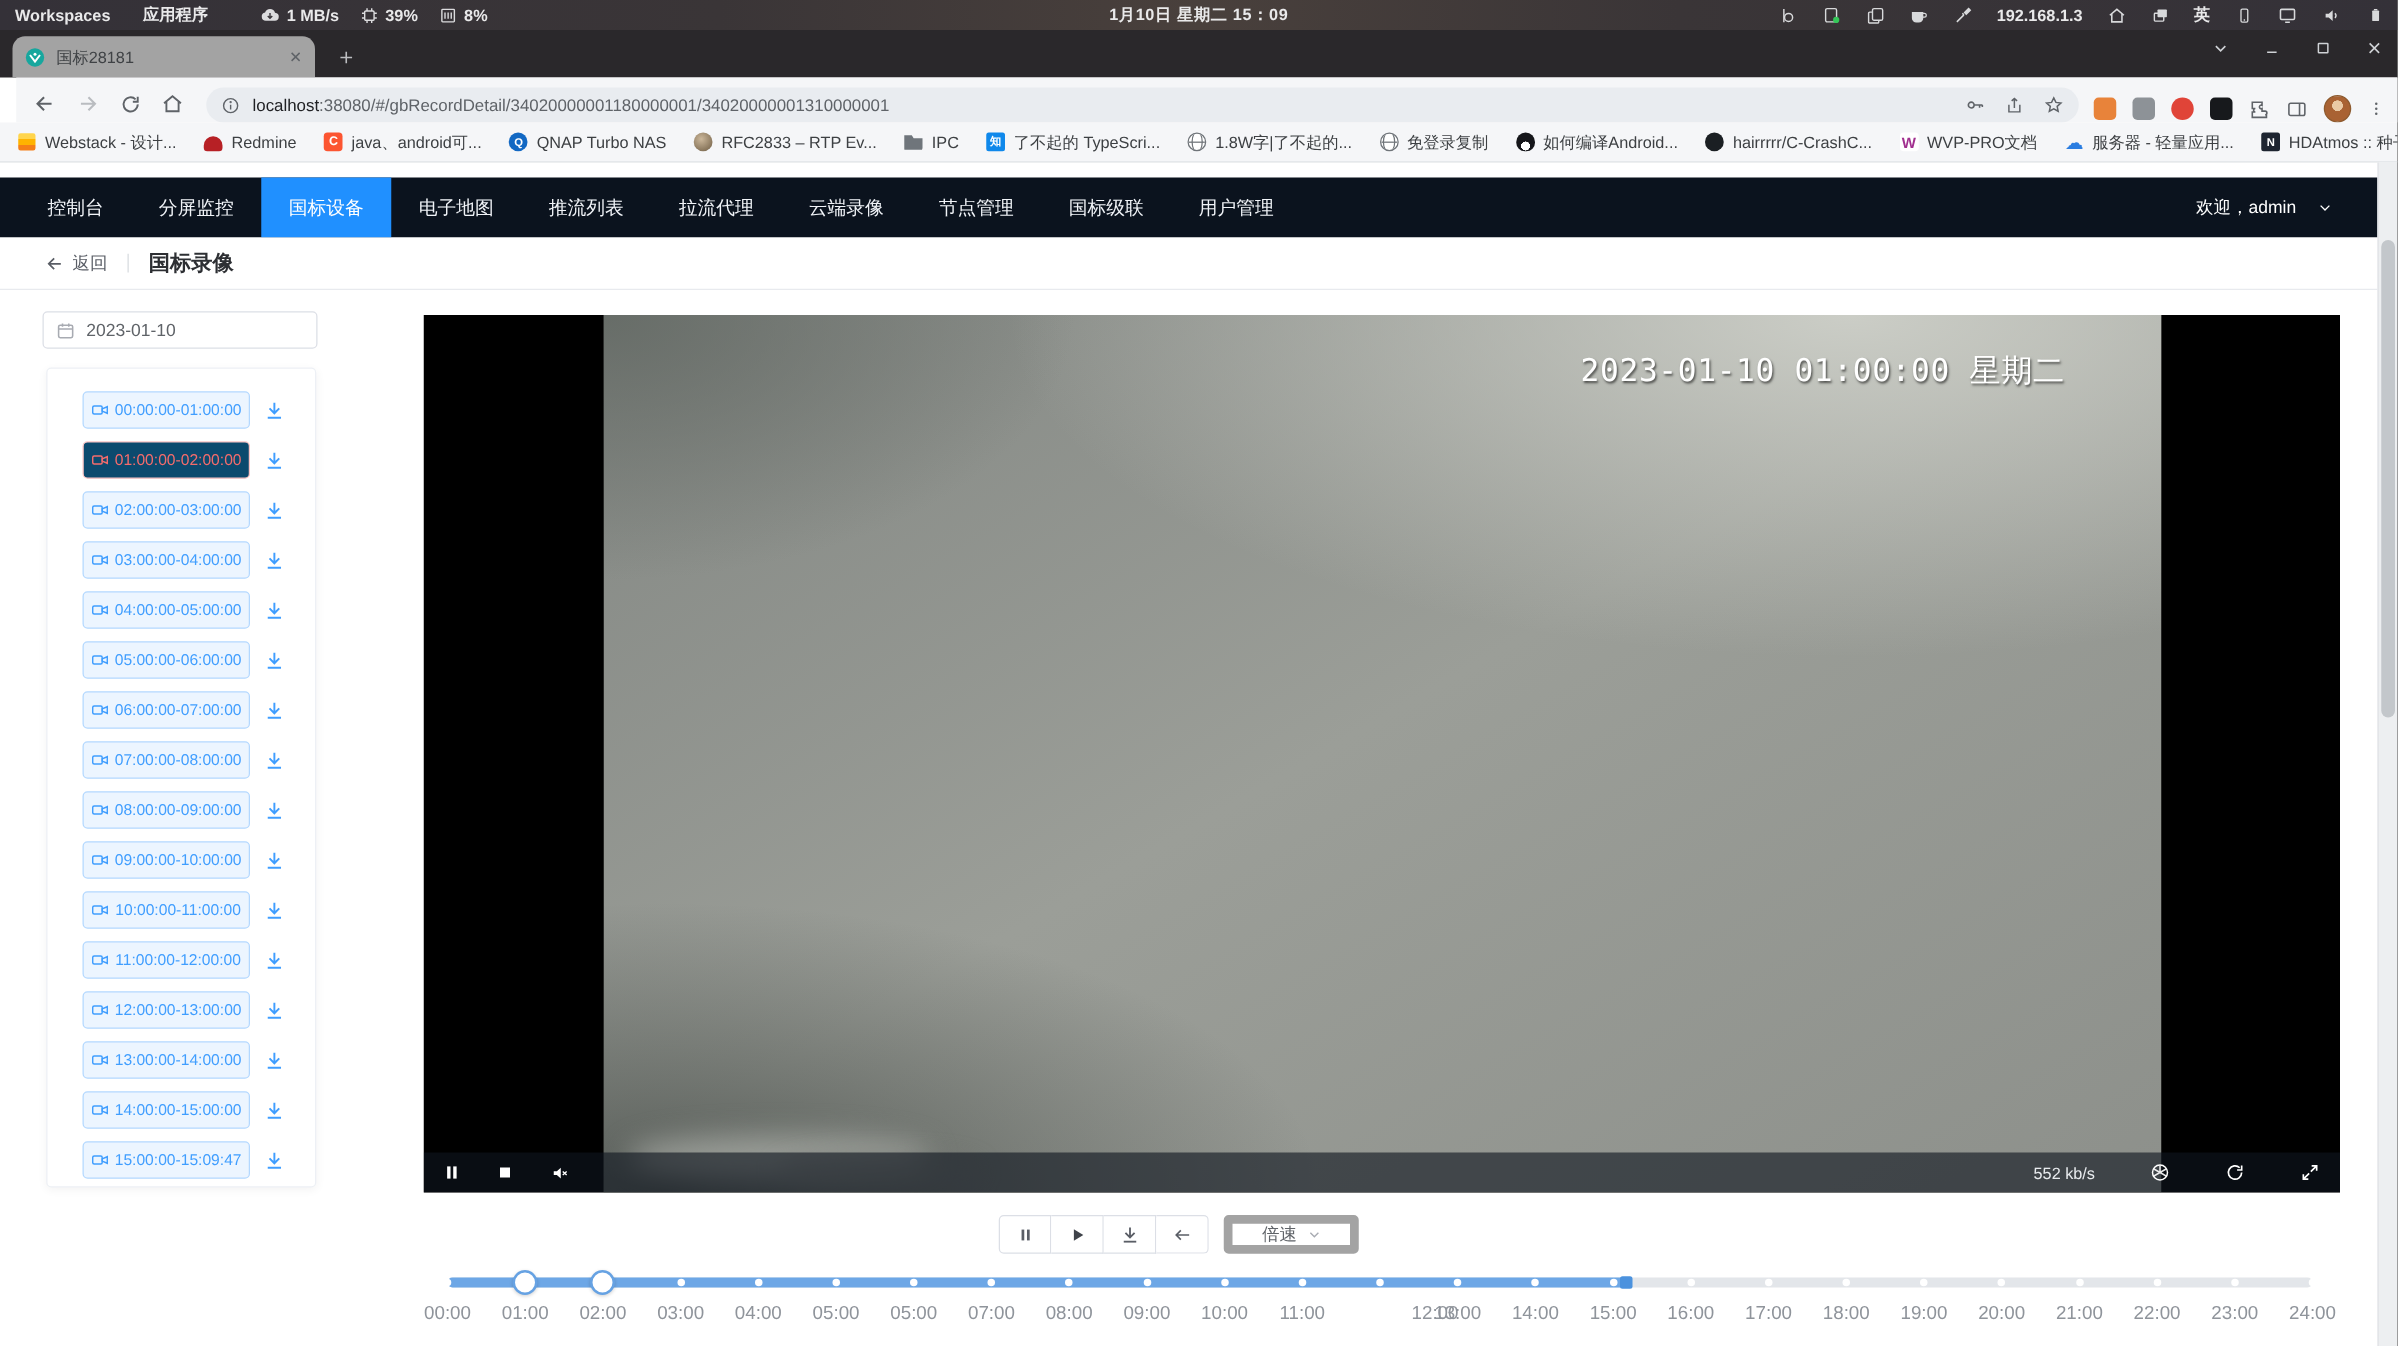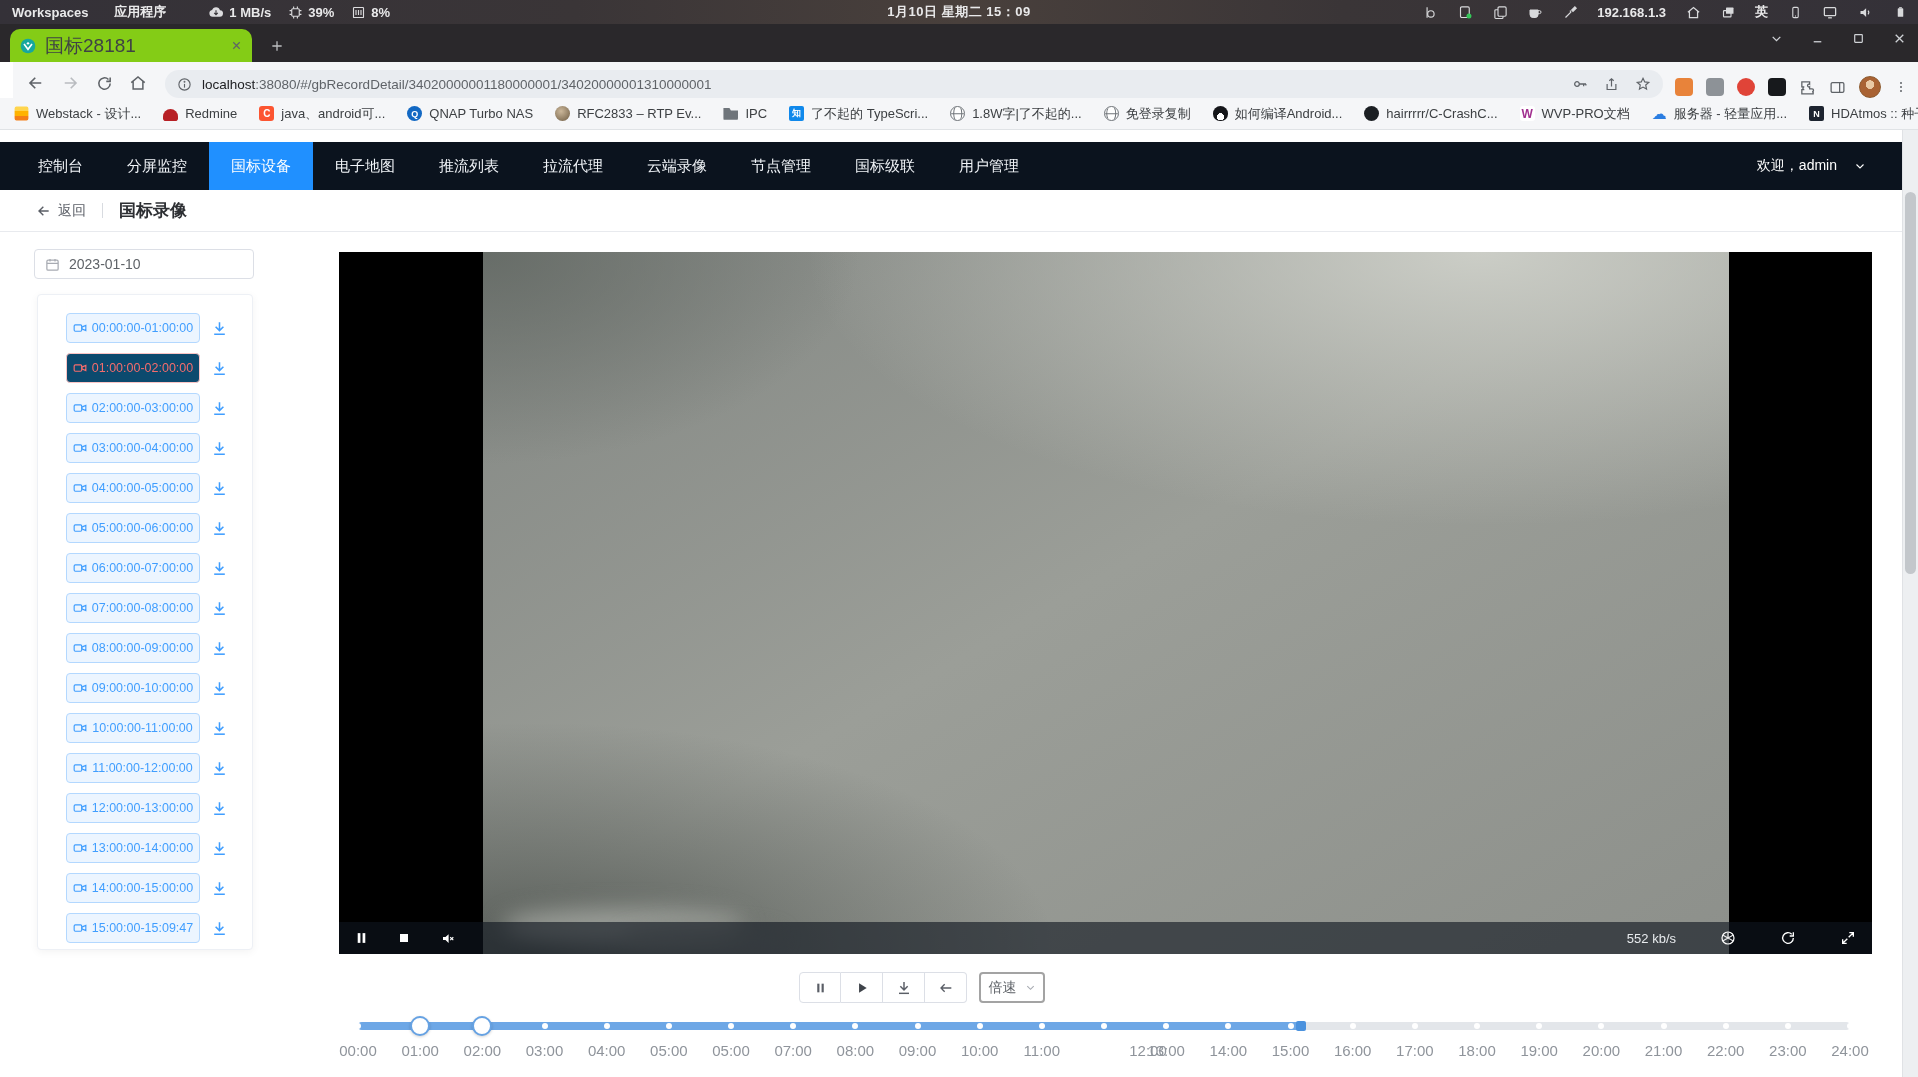--- a/index.html
+++ b/index.html
@@ -13,22 +13,22 @@
     background-color:#39363a;display:flex;align-items:center;color:#e9e9ea;font-size:13px;font-weight:600}
   .sys-left{display:flex;align-items:center;gap:26px;padding-left:12px}
   .sys-stat{display:flex;align-items:center;gap:5px;font-weight:700}
   .sys-stats{display:flex;align-items:center;gap:16px;margin-left:16px}
   .sys-clock{position:absolute;left:50%;transform:translateX(-50%);font-weight:700;letter-spacing:.5px}
   .sys-right{margin-left:auto;display:flex;align-items:center;gap:19px;padding-right:10px;font-weight:600}
   .trayicon{width:16px;height:16px;display:inline-flex;align-items:center;justify-content:center}
 
   
   .tabstrip{position:absolute;left:0;top:24px;width:1918px;height:38px;background:#2a282b}
-  .chrome-tab{position:absolute;left:10px;top:5px;width:242px;height:33px;background:#84cc16;border-radius:10px 10px 0 0;
-    display:flex;align-items:center;padding:0 10px;gap:9px;color:#3f4245;font-size:19px;font-weight:400}
+  .chrome-tab{position:absolute;left:10px;top:5px;width:242px;height:33px;background:#a3a3a3;border-radius:10px 10px 0 0;
+    display:flex;align-items:center;padding:0 10px;gap:9px;color:#3f4245;font-size:13px;font-weight:400}
   .tab-title{flex:1;white-space:nowrap;overflow:hidden}
   .newtab-btn{position:absolute;left:266px;top:11px;width:22px;height:22px;display:flex;align-items:center;justify-content:center;border-radius:50%}
   .winctl{position:absolute;right:12px;top:8px;display:flex;align-items:center;gap:28px}
   .winctl span{display:inline-flex}
 
   
   .toolbar{position:absolute;left:13px;top:62px;width:1918px;height:36px;background:#f5f6f8;display:flex;align-items:flex-end}
   .nav-ic{width:34px;height:30px;display:flex;align-items:center;justify-content:center;flex:0 0 auto}
   .toolbar .nav-ic:first-child{margin-left:6px}
   .omnibox{margin-left:10px;width:1498px;height:28px;background:#e9ecf0;border-radius:14px;display:flex;align-items:center;
@@ -112,21 +112,21 @@
   .playback-row{position:absolute;left:799px;top:972px;height:31px;display:flex;align-items:center}
   .time-range{width:340px;height:31px;border:1px solid #dcdfe6;border-radius:4px;background:#fff;display:flex;align-items:center;
     padding:0 12px;font-size:14px;color:#5f6368;margin-right:12px}
   .time-range .t{flex:1;text-align:center}
   .time-range .sep{color:#5f6368}
   .pb-group{display:flex}
   .pb-btn{width:42px;height:31px;background:#fff;border:1px solid #dcdfe6;display:flex;align-items:center;justify-content:center;cursor:pointer}
   .pb-btn + .pb-btn{border-left:none}
   .pb-btn:first-child{border-radius:4px 0 0 4px}
   .pb-btn:last-child{border-radius:0 4px 4px 0}
-  .speed-btn{margin-left:12px;width:66px;height:31px;background:#fff;border:2px solid #a3a3a3;border-radius:4px;
+  .speed-btn{margin-left:12px;width:108px;height:31px;background:#fff;border:7px solid #a3a3a3;border-radius:4px;
     display:flex;align-items:center;justify-content:center;gap:8px;font-size:14px;color:#5f6368;cursor:pointer;font-family:inherit}
 
   
   .timeline{position:absolute;left:358px;top:1022px;width:1492px;height:8px}
   .tl-track{position:absolute;inset:0;background:#e3e6ea;border-radius:4px}
   .tl-fill{position:absolute;left:0;top:0;height:8px;background:#6da7e6;border-radius:4px 0 0 4px}
   .tl-dot{position:absolute;top:1px;width:6px;height:6px;border-radius:50%;background:#fff;transform:translateX(-50%)}
   .tl-end-marker{position:absolute;top:-1px;width:10px;height:10px;border-radius:2px;background:#4b92de;transform:translateX(-50%)}
   .tl-handle{position:absolute;top:-6px;width:20px;height:20px;border-radius:50%;background:#fff;border:2px solid #66a2e3;
     transform:translateX(-50%);box-shadow:0 1px 3px rgba(0,0,0,.18);cursor:grab}
@@ -728,20 +728,21 @@
     </button>
   </div>
 </div>
 </div>
 
 <div class="player">
   <div class="video-frame">
     <div class="smudge-a"></div>
     <div class="smudge-b"></div>
   </div>
+  <div class="osd-timestamp">2023-01-10 01:00:00 星期二</div>
   <div class="player-bar">
     <div class="pbar-left">
       <button class="pbar-btn">
         <svg width="13" height="14" viewBox="0 0 24 24" fill="#fff">
             <rect x="5" y="3" width="5" height="18"></rect>
             <rect x="14" y="3" width="5" height="18"></rect>
           </svg>
       </button>
       <button class="pbar-btn">
         <svg width="12" height="12" viewBox="0 0 24 24" fill="#fff">

